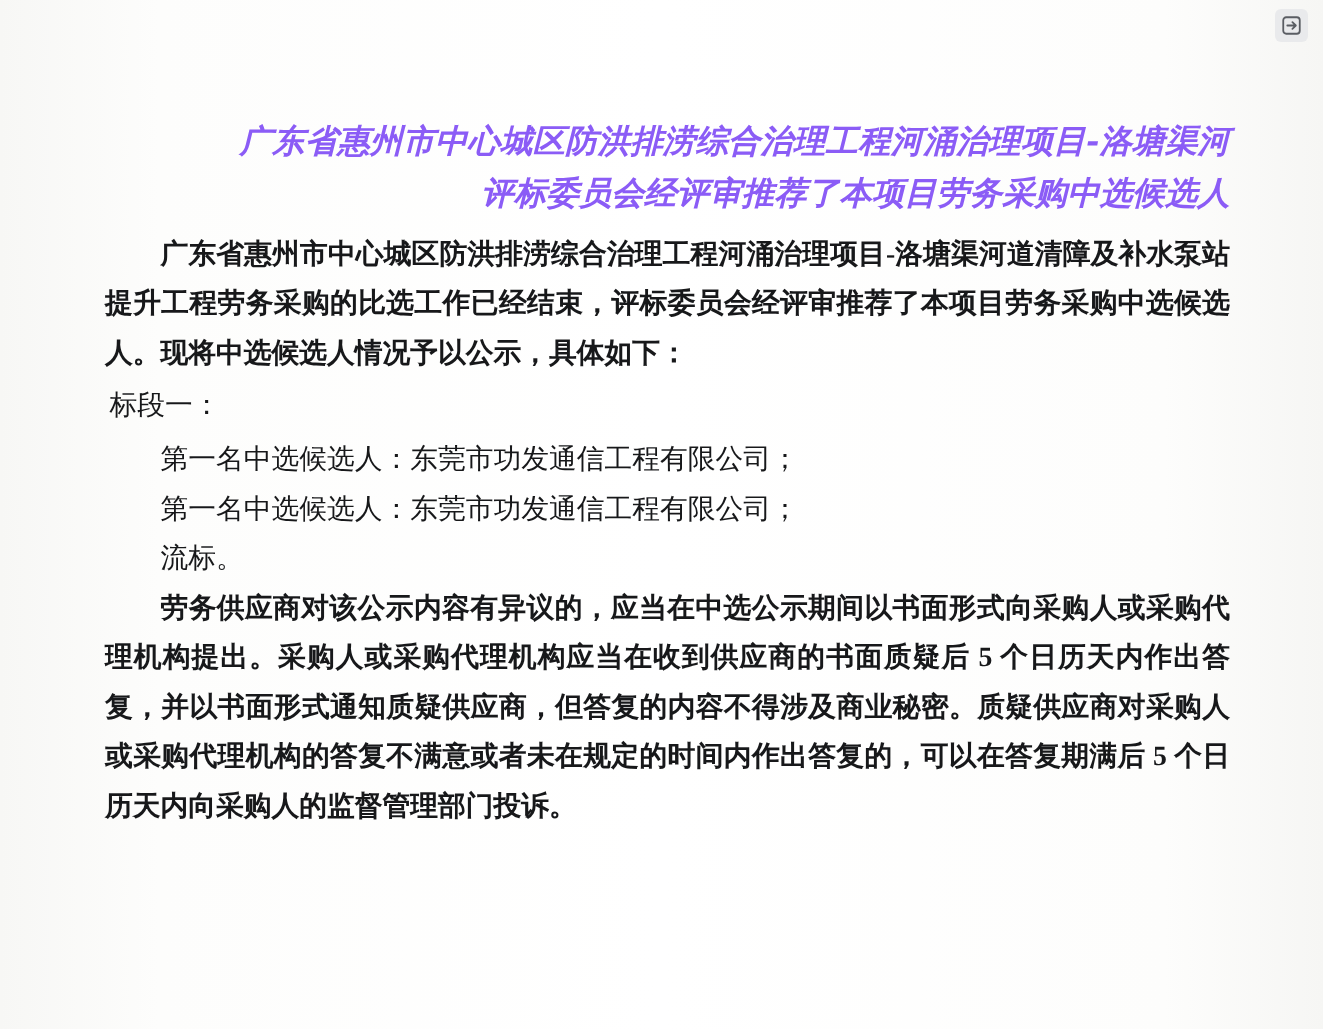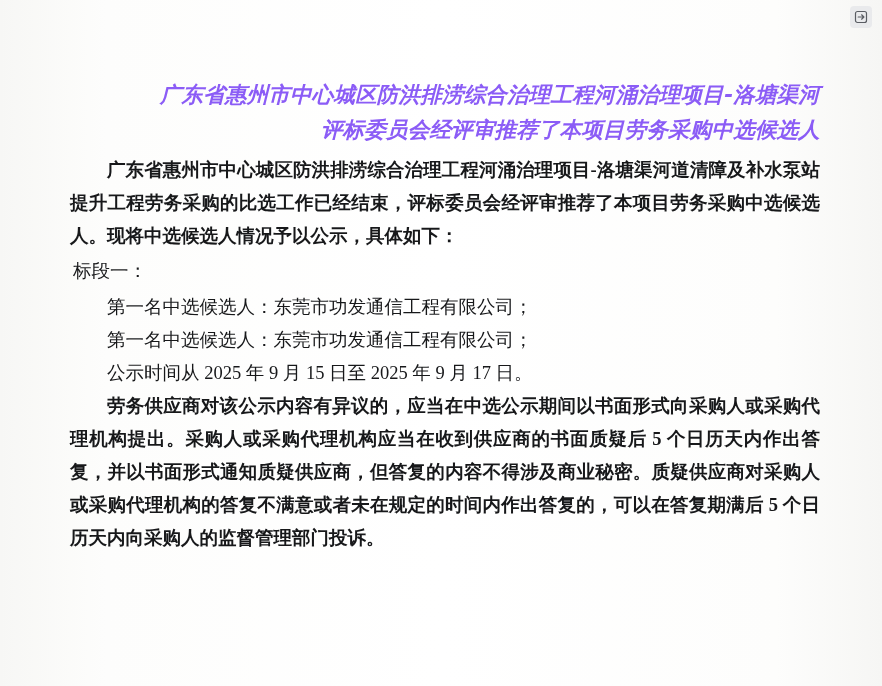--- a/index.html
+++ b/index.html
@@ -106,17 +106,17 @@
     <h1 class="title">
       <span>广东省惠州市中心城区防洪排涝综合治理工程河涌治理项目-洛塘渠河</span>
       <span class="line2">评标委员会经评审推荐了本项目劳务采购中选候选人</span>
     </h1>
 
     <div class="body">
       <p class="para">广东省惠州市中心城区防洪排涝综合治理工程河涌治理项目-洛塘渠河道清障及补水泵站提升工程劳务采购的比选工作已经结束，评标委员会经评审推荐了本项目劳务采购中选候选人。现将中选候选人情况予以公示，具体如下：</p>
       <p class="flush">标段一：</p>
       <p class="indent1">第一名中选候选人：东莞市功发通信工程有限公司；</p>
       <p class="indent1">第一名中选候选人：东莞市功发通信工程有限公司；</p>
-      <p class="indent1">公示时间从 2025 年 9 月 15 日至 2025 年 9 月 17 日。</p>
+      <p class="indent1">流标。</p>
       <p class="para">劳务供应商对该公示内容有异议的，应当在中选公示期间以书面形式向采购人或采购代理机构提出。采购人或采购代理机构应当在收到供应商的书面质疑后 5 个日历天内作出答复，并以书面形式通知质疑供应商，但答复的内容不得涉及商业秘密。质疑供应商对采购人或采购代理机构的答复不满意或者未在规定的时间内作出答复的，可以在答复期满后 5 个日历天内向采购人的监督管理部门投诉。</p>
     </div>
   </div>
 </div>
 
 </body></html>

